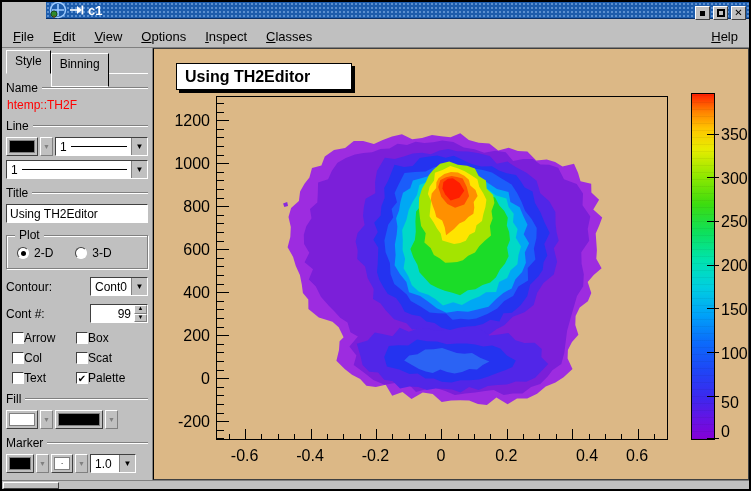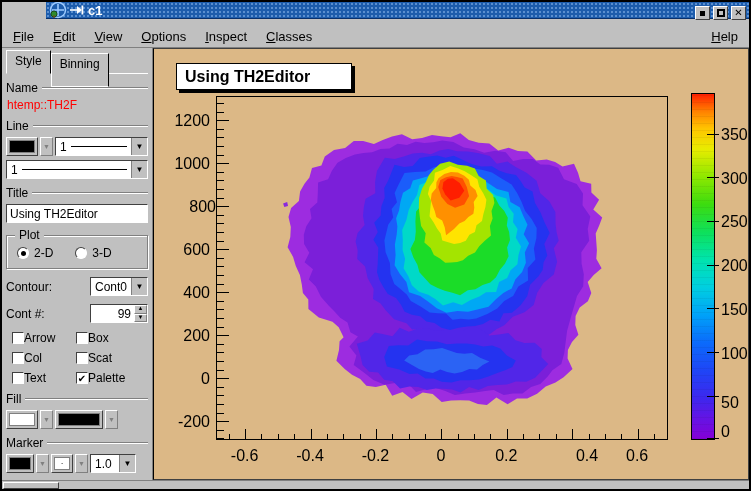--- a/index.html
+++ b/index.html
@@ -390,21 +390,21 @@
         <div class="axis-label " style="left: 221.454px; top: 398px; transform: translateX(-50%);">-0.2</div>
         <div class="axis-label " style="left: 286.872px; top: 398px; transform: translateX(-50%);">0</div>
         <div class="axis-label " style="left: 352.289px; top: 398px; transform: translateX(-50%);">0.2</div>
         <div class="axis-label " style="left: 433px; top: 398px; transform: translateX(-50%);">0.4</div>
         <div class="axis-label " style="left: 483.123px; top: 398px; transform: translateX(-50%);">0.6</div>
         <div class="axis-label ylab" style="left: 0px; top: 363.65px;">-200</div>
         <div class="axis-label ylab" style="left: 0px; top: 320.65px;">0</div>
         <div class="axis-label ylab" style="left: 0px; top: 277.65px;">200</div>
         <div class="axis-label ylab" style="left: 0px; top: 234.65px;">400</div>
         <div class="axis-label ylab" style="left: 0px; top: 191.65px;">600</div>
-        <div class="axis-label ylab" style="left: 0px; top: 148.65px; margin-left: 6px;">800</div>
+        <div class="axis-label ylab" style="left: 0px; top: 148.65px;">800</div>
         <div class="axis-label ylab" style="left: 0px; top: 105.65px;">1000</div>
         <div class="axis-label ylab" style="left: 0px; top: 62.65px;">1200</div>
       </div>
     <div id="palette-bar">
       <div id="palette-bands"></div>
     </div>
     <div id="palette-labels"></div>
   <div class="tick" style="left: 553px; top: 389px; width: 12px; height: 1px; position: absolute;"></div>
       <div class="axis-label" style="left: 567px; top: 374px; position: absolute;">0</div>
       <div class="tick" style="left: 553px; top: 346.797px; width: 12px; height: 1px; position: absolute;"></div>

